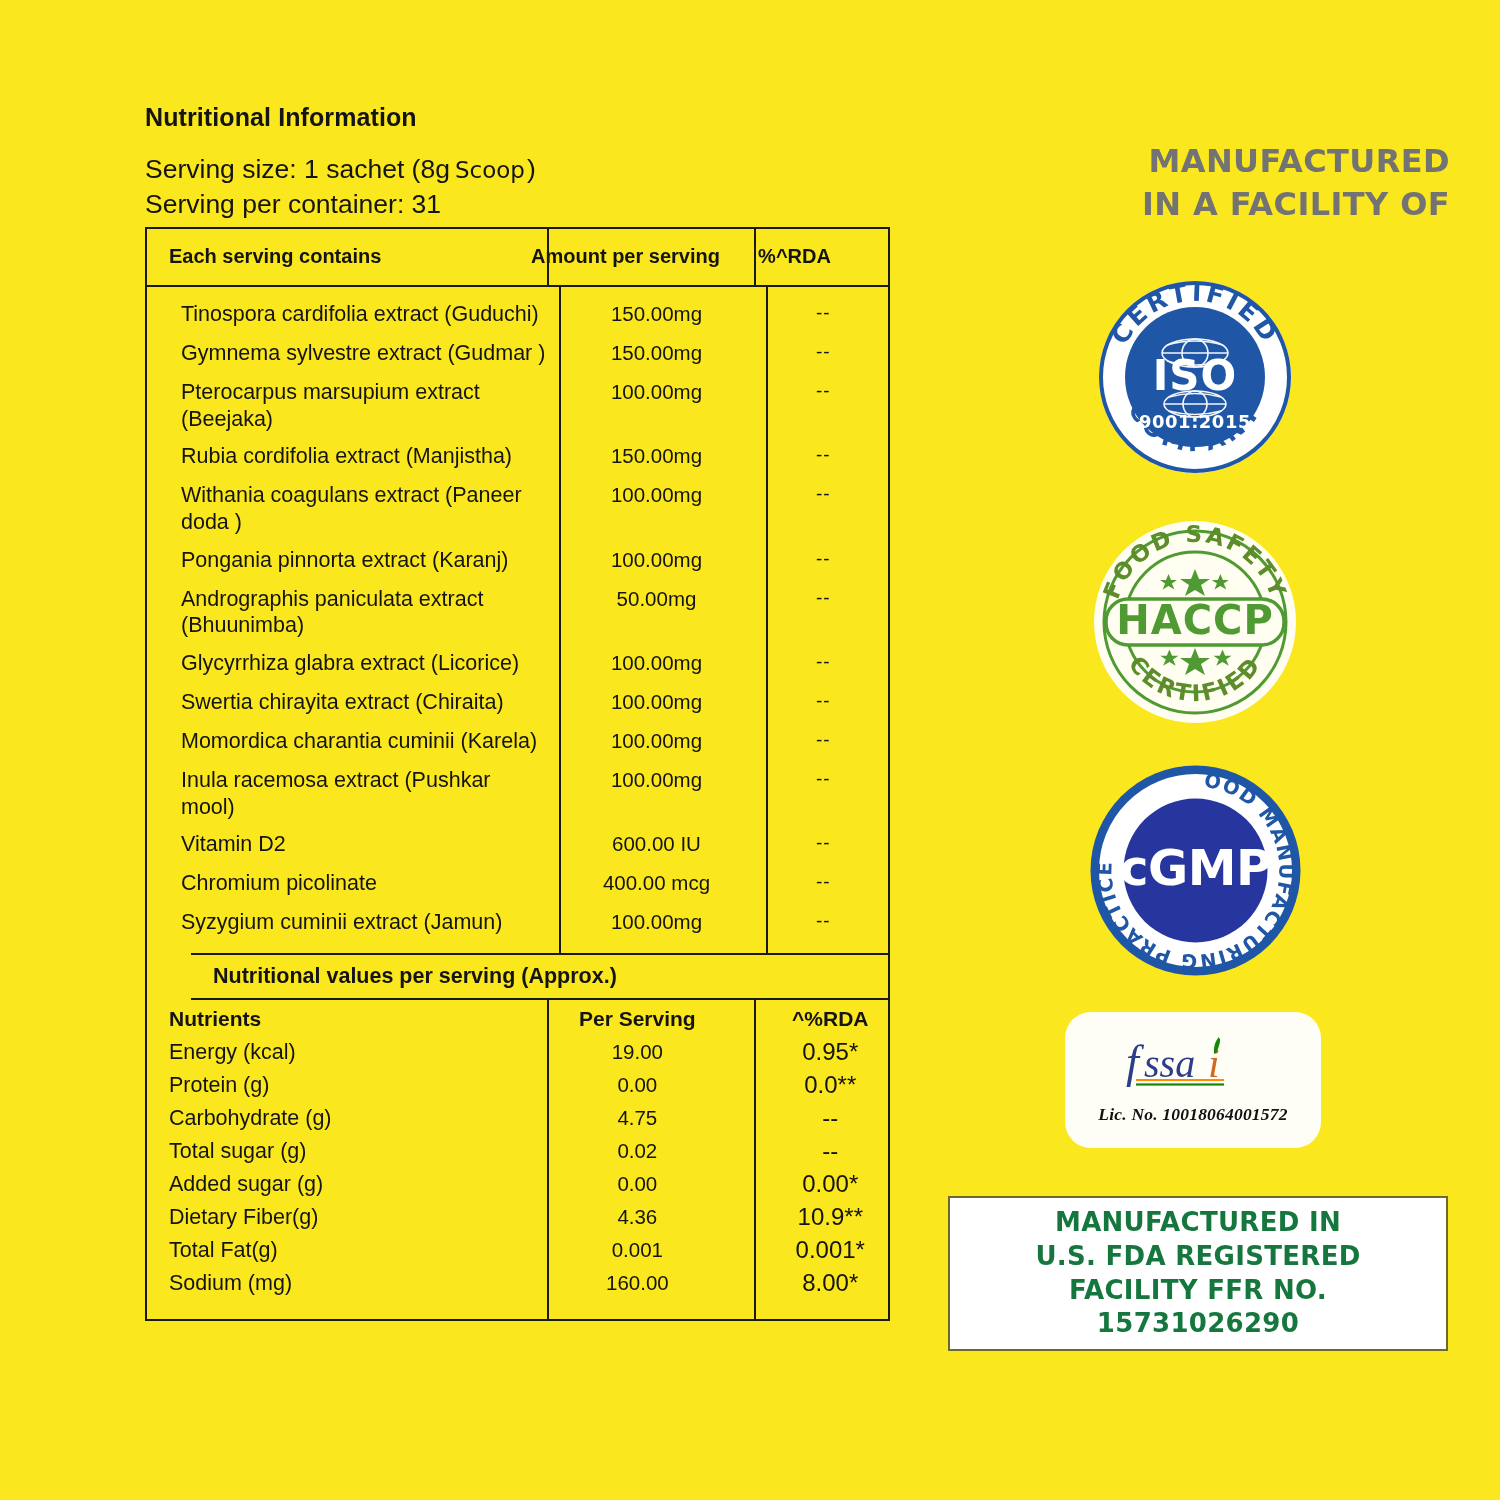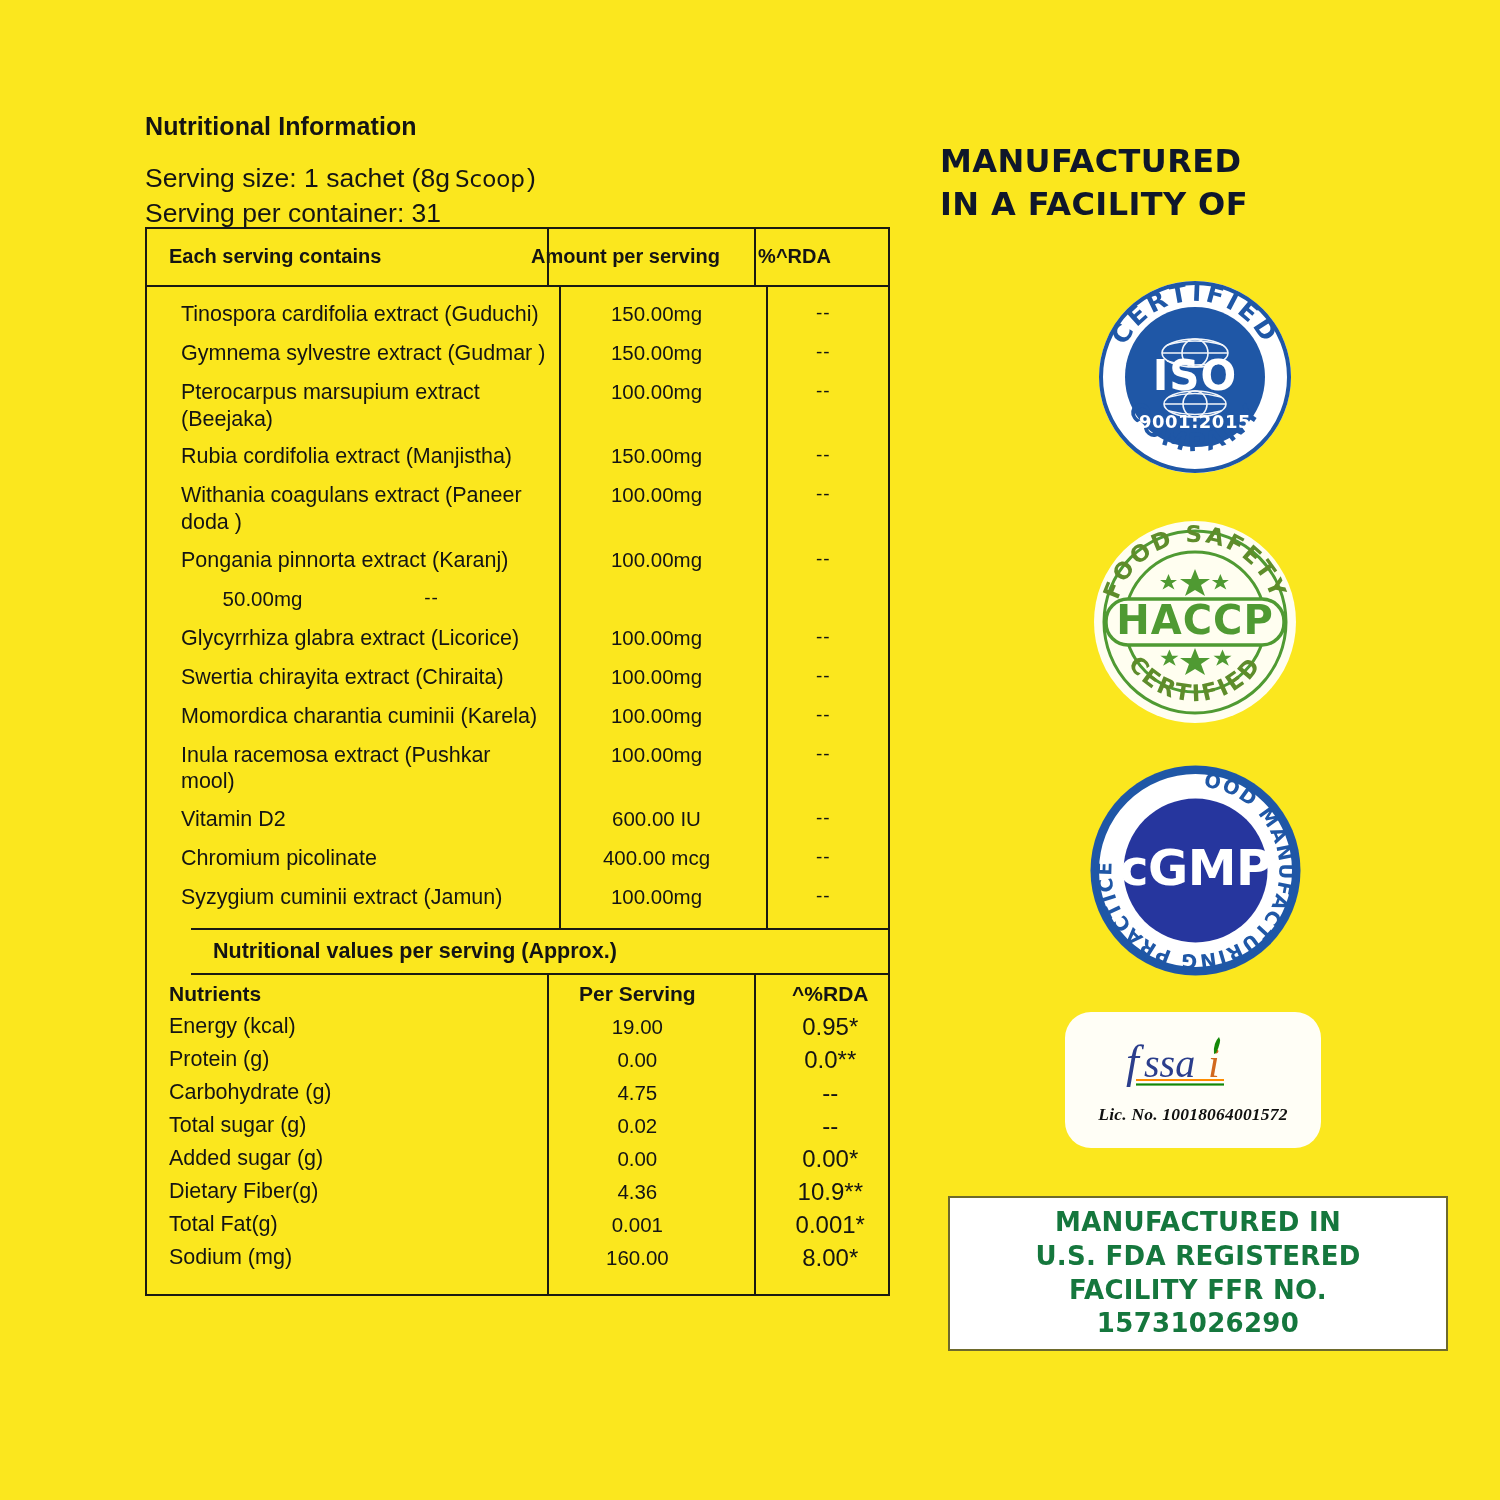--- a/index.html
+++ b/index.html
@@ -18,21 +18,21 @@
   #left-panel {
     position:absolute;
     left:145px; top:100px;
     width:745px;
   }
 
   #page-title {
     font-size:25px;
     font-weight:bold;
     letter-spacing:0.1px;
-    margin:12px 0 20px 0;
+    margin:3px 0 20px 0;
     color:#141414;
   }
 
   .serving-line {
     font-size:26.5px;
     font-weight:normal;
     line-height:1.32;
     white-space:nowrap;
     color:#141414;
   }
@@ -137,22 +137,22 @@
   .nut-head .nut-rda { font-weight:bold; font-size:21px; }
 
   
   #right-panel {
     position:absolute;
     left:940px; top:140px;
     width:510px;
   }
 
   #manufactured-heading {
-    text-align:left;
-    color:#0f172a;
+    text-align:right;
+    color:#737373;
     font-size:32px;
     font-weight:bold;
     line-height:1.33;
     letter-spacing:0.4px;
     font-family:"DejaVu Sans", sans-serif;
   }
   #manufactured-heading div { white-space:nowrap; }
 
   .badge-wrap {
     display:flex;
@@ -260,20 +260,21 @@
         <div class="ing-name">Withania coagulans extract (Paneer doda )</div>
         <div class="ing-amt">100.00mg</div>
         <div class="ing-rda">--</div>
       </div>
       <div class="ing-row">
         <div class="ing-name">Pongania pinnorta extract (Karanj)</div>
         <div class="ing-amt">100.00mg</div>
         <div class="ing-rda">--</div>
       </div>
       <div class="ing-row">
+        <div class="ing-name">Andrographis paniculata extract (Bhuunimba)</div>
         <div class="ing-amt">50.00mg</div>
         <div class="ing-rda">--</div>
       </div>
       <div class="ing-row">
         <div class="ing-name">Glycyrrhiza glabra extract (Licorice)</div>
         <div class="ing-amt">100.00mg</div>
         <div class="ing-rda">--</div>
       </div>
       <div class="ing-row">
         <div class="ing-name">Swertia chirayita extract (Chiraita)</div>

